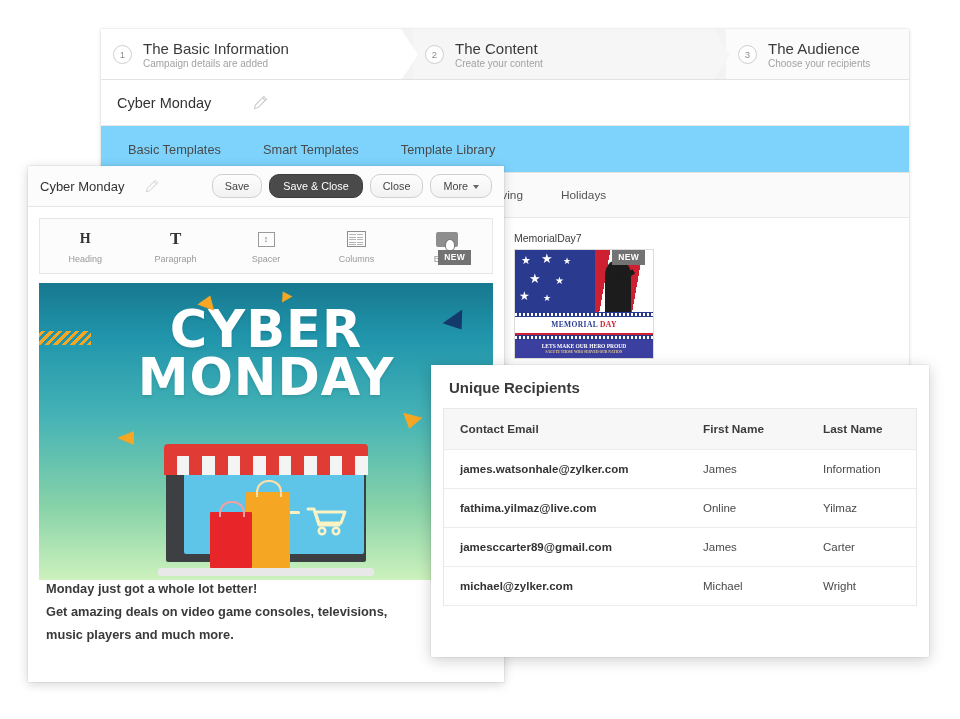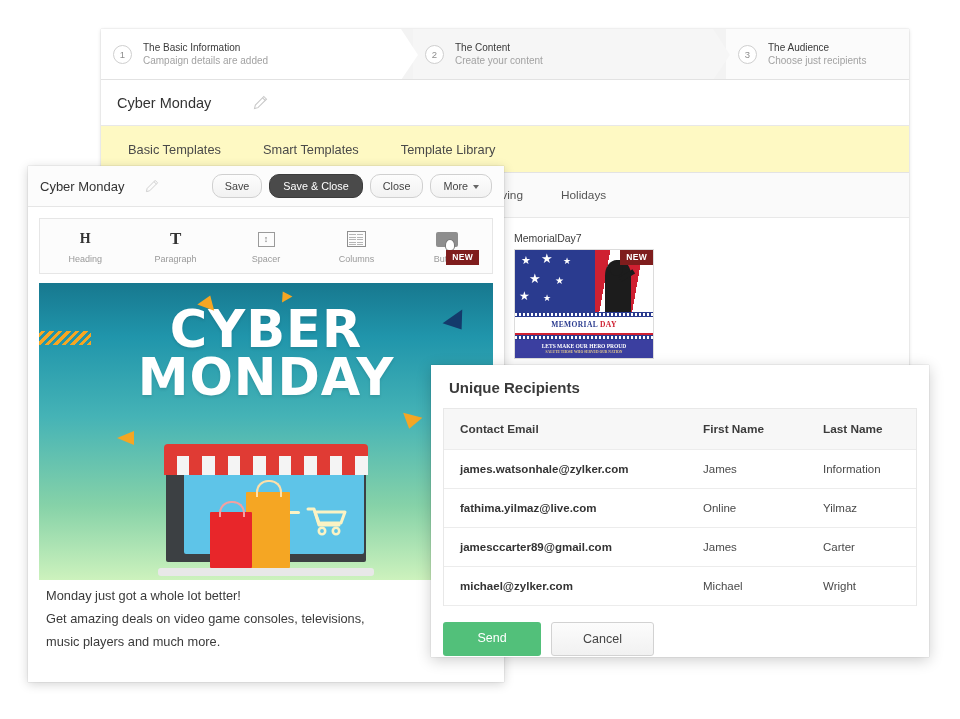--- a/index.html
+++ b/index.html
@@ -21,21 +21,21 @@
   .steps-bar { position: relative; height: 51px; background: #f3f3f3; overflow: hidden;
                border-bottom: 1px solid #e2e2e2; }
   .step { position: absolute; top: 0; height: 51px; display: flex; align-items: center; }
   .step .num {
     width: 19px; height: 19px; border-radius: 50%;
     border: 1px solid #cfcfcf; background: #fff; color: #8e8e8e;
     font-size: 9.5px; display: flex; align-items: center; justify-content: center;
     margin-right: 11px; flex: 0 0 auto;
   }
   .step .txt { line-height: 1.28; }
-  .step .t1 { font-size: 10px; color: #3a3a3a; }
+  .step .t1 { font-size: 15px; color: #3a3a3a; }
   .step .t2 { font-size: 10px; color: #a2a2a2; margin-top: 0; }
   .step1 { left: 0; width: 300px; background: #ffffff; padding-left: 12px; z-index: 3; }
   .step1::after {
     content:""; position:absolute; right:-17px; top:0; width:0; height:0;
     border-top: 26px solid transparent; border-bottom: 25px solid transparent;
     border-left: 17px solid #ffffff;
   }
   .step2 { left: 312px; width: 300px; background: #f6f6f6; padding-left: 12px; z-index: 2; }
   .step2::after {
     content:""; position:absolute; right:-17px; top:0; width:0; height:0;
@@ -53,39 +53,39 @@
     border-top: 26px solid transparent; border-bottom: 25px solid transparent;
     border-left: 17px solid #dedede;
   }
 
   .camp-title-row { height: 46px; display:flex; align-items:center; padding-left: 16px;
                     border-bottom: 1px solid #e8e8e8; }
   .camp-title { font-size: 14.5px; color: #333; }
   .pencil { margin-left: 42px; opacity: .55; display:flex; }
 
   .tabs-row { height: 47px; display: flex; align-items: center; padding-left: 14px;
-              background:#fef9c3; border-bottom: 1px solid #e3e3e3; }
+              background:#7dd3fc; border-bottom: 1px solid #e3e3e3; }
   .tab { font-size: 12.8px; color: #4a4a4a; padding: 6px 13px; margin-right: 16px;
          border-radius: 3px; white-space: nowrap; }
   .tab.active { background: #b8940f; color: #fff; border:1px solid #9a7c0b;
                 box-shadow: inset 0 1px 0 rgba(255,255,255,.15); }
 
   .content-split { display: flex; height: 364px; }
   .left-rail { width: 227px; background: #fbfbfb; border-right: 1px solid #e8e8e8; }
   .right-pane { flex: 1; background: #fff; }
   .subtabs { height: 45px; display: flex; align-items: center; padding-left: 14px;
              background: #fafafa; border-bottom: 1px solid #e8e8e8; }
   .subtab { font-size: 11.8px; color: #555; margin-right: 38px; white-space: nowrap; }
 
   .thumbs { display: flex; padding: 14px 0 0 12px; gap: 34px; }
   .thumb-wrap { width: 140px; }
   .thumb-name { font-size: 10.5px; color: #3c3c3c; text-align: left; margin-bottom: 5px; }
   .thumb { width: 140px; height: 110px; border: 1px solid #dcdcdc; position: relative;
            overflow: hidden; background: #fff; }
-  .new-badge { position: absolute; right: 0; top: 0; background: #7f1d1d; color: #fff;
+  .new-badge { position: absolute; right: 8px; top: 0; background: #737373; color: #fff;
                font-size: 8.5px; font-weight: bold; padding: 2px 6px 3px; z-index: 5;
                letter-spacing: .3px; }
 
   
   .bf-top { height: 7px; background: #f5a623; }
   .bf-mid { height: 82px; background: #3a3a3c; position: relative; overflow:hidden; }
   .bf-tiny { font-size: 3px; color: #f5d58a; text-align:center; padding-top:1px; }
   .bf-word1 { font-size: 19px; font-weight: bold; color: #fff; text-align: center;
               letter-spacing: 0.5px; line-height: 1; margin-top: 2px;
               font-family: "DejaVu Sans", sans-serif; }
@@ -188,21 +188,21 @@
   .bag-red::after { content:""; position:absolute; left:9px; top:-11px; width:22px; height:14px;
              border:2px solid #f4a0a0; border-bottom:none; border-radius:12px 12px 0 0; }
   .bag-or { position:absolute; left:88px; bottom:12px; width:44px; height:76px; background:#f5a623;
              z-index:5; border-radius:1px; }
   .bag-or::after { content:""; position:absolute; left:10px; top:-12px; width:22px; height:15px;
              border:2px solid #ffe0a8; border-bottom:none; border-radius:12px 12px 0 0; }
   .cart { position:absolute; right:16px; bottom:18px; width:42px; height:30px; z-index:5; }
   .lines { position:absolute; right:64px; bottom:22px; z-index:5; }
   .lines i { display:block; height:3px; background:#fbf3c4; margin-bottom:4px; border-radius:2px; }
 
-  .body-copy { padding: 8px 0 0 18px; }
+  .body-copy { padding: 1px 0 0 18px; font-weight: bold; }
   .body-copy p { margin: 0 0 8px 0; font-size: 12.8px; color: #3a3a3a; }
 
   
   .dialog { position: absolute; left: 431px; top: 365px; width: 498px; height: 292px;
             background: #fff; box-shadow: 0 3px 14px rgba(0,0,0,0.20), 0 0 1px rgba(0,0,0,0.25); }
   .dlg-title { font-size: 15px; font-weight: bold; color: #3a3a3a; padding: 14px 0 12px 18px; }
   .tbl { margin: 0 12px; border: 1px solid #e8e8e8; border-bottom: none; }
   .tr { display: flex; border-bottom: 1px solid #ececec; }
   .tr.head { background: #f7f7f7; }
   .th, .td { padding: 13px 0 13px 16px; font-size: 11.5px; color: #3c3c3c; }
@@ -236,21 +236,21 @@
         <div class="num">2</div>
         <div class="txt">
           <div class="t1">The Content</div>
           <div class="t2">Create your content</div>
         </div>
       </div>
       <div class="step step3">
         <div class="num">3</div>
         <div class="txt">
           <div class="t1">The Audience</div>
-          <div class="t2">Choose just recipients</div>
+          <div class="t2">Choose your recipients</div>
         </div>
       </div>
     </div>
 
     <div class="camp-title-row">
       <div class="camp-title">Cyber Monday</div>
       <div class="pencil">
         <svg width="15" height="15" viewBox="0 0 16 16">
             <path d="M11.6 1.6l2.8 2.8L5.3 13.5 1.6 14.4l.9-3.7z" fill="none" stroke="#9a9a9a" stroke-width="1.1"></path>
             <path d="M10.2 3l2.8 2.8" stroke="#9a9a9a" stroke-width="1.1"></path>
@@ -467,19 +467,15 @@
         <div class="td c2">James</div>
         <div class="td c3">Carter</div>
       </div>
       <div class="tr">
         <div class="td c1">michael@zylker.com</div>
         <div class="td c2">Michael</div>
         <div class="td c3">Wright</div>
       </div>
     </div>
 
-    <div class="dlg-btns">
-      <div class="send-btn">Send</div>
-      <div class="cancel-btn">Cancel</div>
-    </div>
   </div>
 
 </div>
 
 </body></html>

